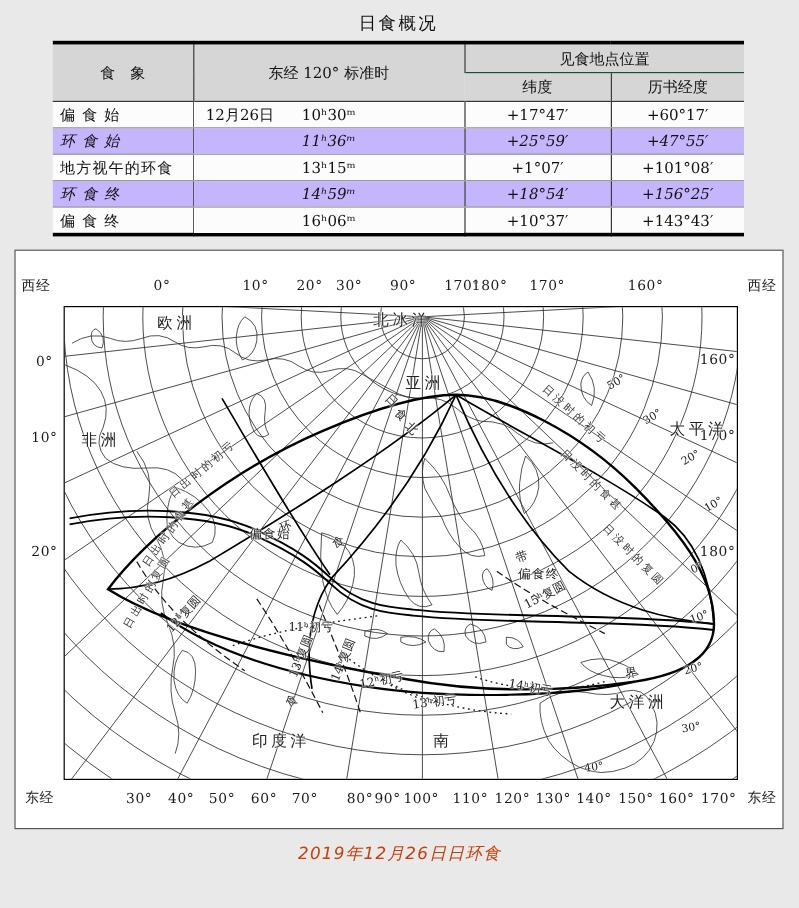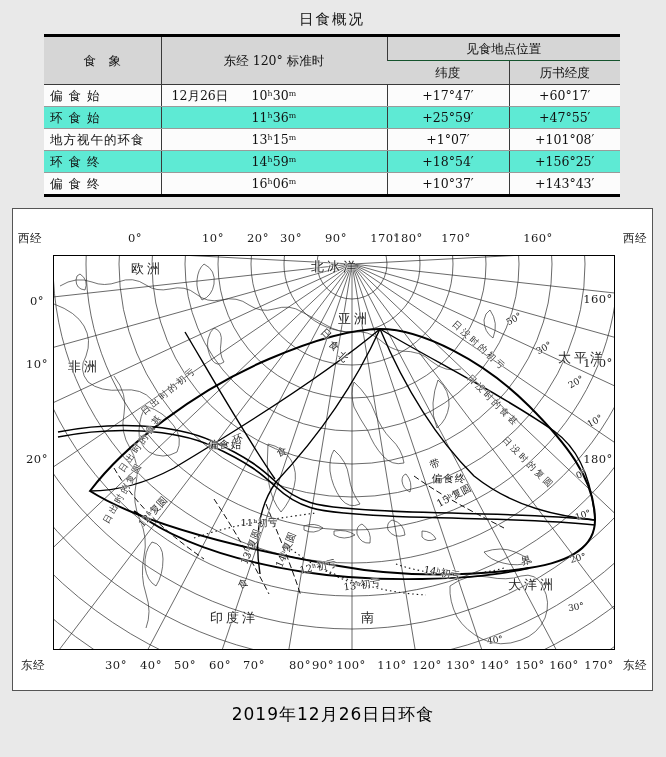--- a/index.html
+++ b/index.html
@@ -27,21 +27,21 @@
     border-left:1px solid #3a3a3a;
     height:21px;line-height:21px;
   }
   table.ecl th:first-child,table.ecl td:first-child{border-left:none;}
   table.ecl thead tr:first-child th{height:23px;line-height:23px;}
   table.ecl thead tr:last-child th{height:23px;line-height:23px;border-top:1px solid #14532d;}
   table.ecl thead th[rowspan]{border-top:none;}
   table.ecl thead{border-bottom:1px solid #3a3a3a;}
   table.ecl tbody td{border-bottom:1px solid #9a9a9a;background:#fcfcfc;}
   table.ecl tbody tr:last-child td{border-bottom:none;}
-  table.ecl tbody tr.shade td{background:#5eead4;}
+  table.ecl tbody tr.shade td{background:#c4b5fd;font-style:italic;}
   table.ecl td.c1{text-align:left;padding-left:6px;letter-spacing:1px;}
   table.ecl td.c2{position:relative;}
   table.ecl td.c2 .date{position:absolute;left:10px;top:0;}
   table.ecl td.c2 .time{display:inline-block;}
   
   .figure{
     position:absolute;left:12px;top:208px;width:641px;height:483px;
     background:#ffffff;border:1px solid #555;box-sizing:border-box;
   }
   .map-frame{
@@ -57,22 +57,23 @@
   .ax{font-size:11.5px;letter-spacing:.5px;}
   .rg{font-size:13px;letter-spacing:3px;color:#222;}
   .ev{font-size:10.5px;letter-spacing:1px;}
   .tm{font-size:10px;}
   .cv{font-size:9px;letter-spacing:2.5px;color:#333;}
   .lt{font-size:9px;}
   .st{font-size:10px;color:#222;}
   
   .caption{
     position:absolute;left:0;top:703px;width:666px;text-align:center;
-    font-size:17px;letter-spacing:1px;color:#000000;
+    font-size:14px;letter-spacing:1px;color:#c2410c;
     font-family:"DejaVu Sans","Liberation Sans",sans-serif;
+    font-style:italic;
   }
 </style>
 </head>
 <body>
 
 <div class="page-title">日食概况</div>
 
 <table class="ecl">
   <colgroup>
     <col style="width:117px">

